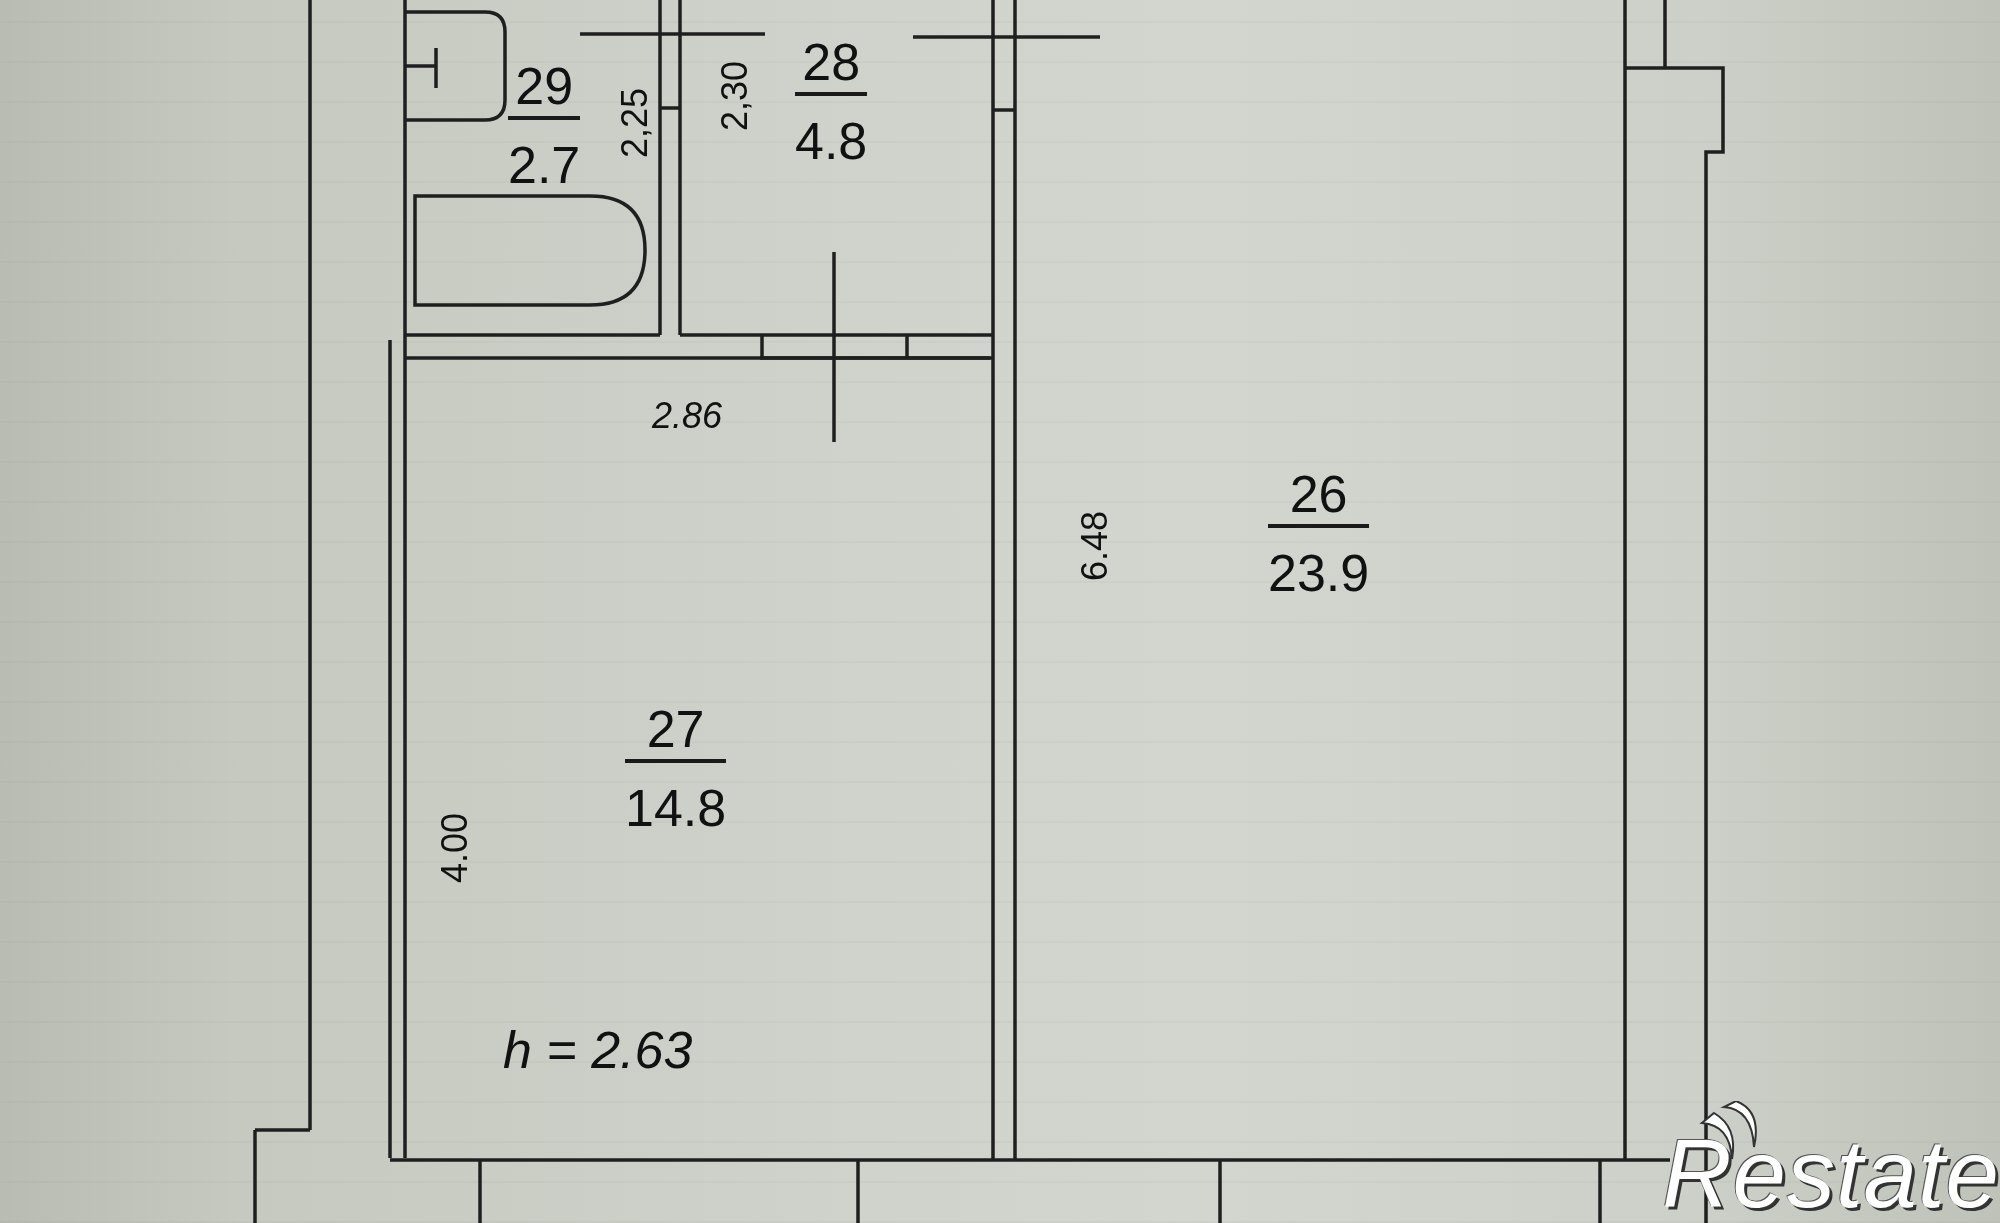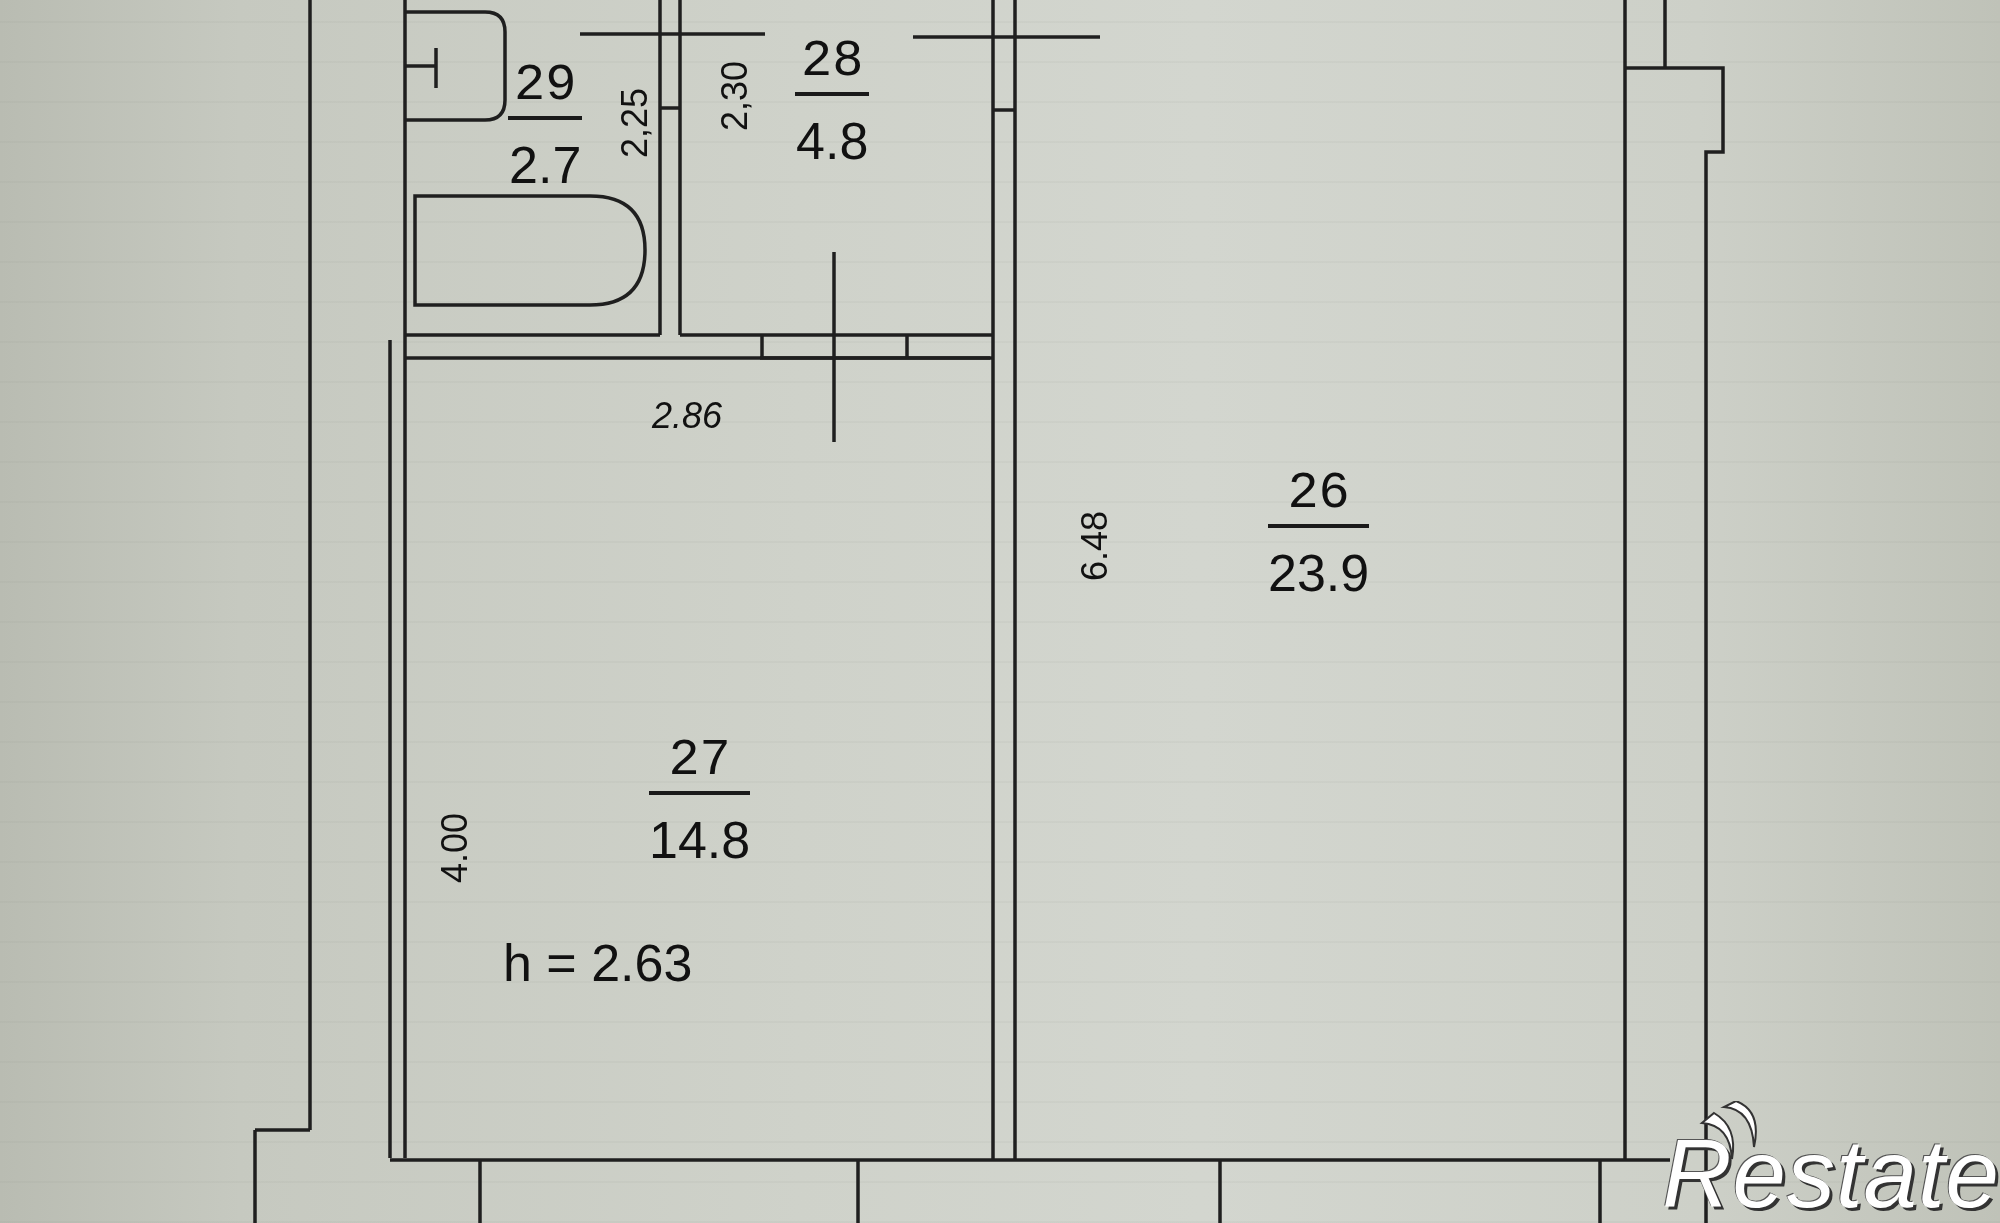--- a/index.html
+++ b/index.html
@@ -13,21 +13,21 @@
     background:
       linear-gradient(90deg, #b9bcb2 0%, #c6c9c0 12%, #cfd2ca 40%, #d3d6cf 60%, #cdd0c8 85%, #bfc2b8 100%);
   }
   .paper::after {
     content: ""; position: absolute; inset: 0;
     background: repeating-linear-gradient(0deg, rgba(120,125,115,0.06) 0 2px, transparent 2px 40px);
   }
   svg.plan { position: absolute; left: 0; top: 0; }
   .lbl { position: absolute; color: #111; font-weight: 400; line-height: 1; }
   .frac { position: absolute; text-align: center; color: #111; font-size: 52px; line-height: 1; }
-  .frac .num { display: block; padding: 0 6px 4px; border-bottom: 4px solid #1a1a1a; font-family: Liberation Mono, monospace; }
+  .frac .num { display: block; padding: 0 6px 4px; border-bottom: 4px solid #1a1a1a; }
   .frac .den { display: block; padding-top: 19px; }
   .rot { transform: rotate(-90deg); transform-origin: center; white-space: nowrap; }
   .dim { font-size: 36px; }
   .height { font-size: 52px; }
   .logo {
     position: absolute; right: 0; bottom: -6px;
     font-size: 96px; font-style: italic; color: #fff; letter-spacing: 1px;
     text-shadow: 3px 3px 0 #333, -1px -1px 0 #555;
     font-family: "Liberation Sans", sans-serif;
   }
@@ -108,26 +108,26 @@
 </div>
 <div class="lbl dim rot" style="left:600px; top:105px;">2,25</div>
 
 <div class="lbl dim rot" style="left:700px; top:78px;">2,30</div>
 <div class="frac" style="left:795px; top:36px;">
   <span class="num">28</span>
   <span class="den">4.8</span>
 </div>
 
 <div class="lbl dim" style="left:652px; top:398px;font-style:italic;">2.86</div>
-<div class="frac" style="left:625px; top:735px;margin-left:24px;">
+<div class="frac" style="left:625px; top:703px;">
   <span class="num">27</span>
   <span class="den">14.8</span>
 </div>
 <div class="lbl dim rot" style="left:420px; top:830px;">4.00</div>
-<div class="lbl height" style="left:503px; top:937px;">h = 2.63</div>
+<div class="lbl height" style="left:503px; top:1024px;font-style:italic;">h = 2.63</div>
 
 <div class="lbl dim rot" style="left:1060px; top:528px;">6.48</div>
 <div class="frac" style="left:1268px; top:468px;text-align:center;">
   <span class="num">26</span>
   <span class="den">23.9</span>
 </div>
 
 <svg class="logo-arcs" width="70" height="60" viewBox="0 0 70 60">
   <path d="M10 22 Q38 24 40 58 Q46 26 22 12 Z" fill="#fff" stroke="#333" stroke-width="2"></path>
   <path d="M32 6 Q60 8 62 46 Q70 10 44 0 Z" fill="#fff" stroke="#333" stroke-width="2"></path>

